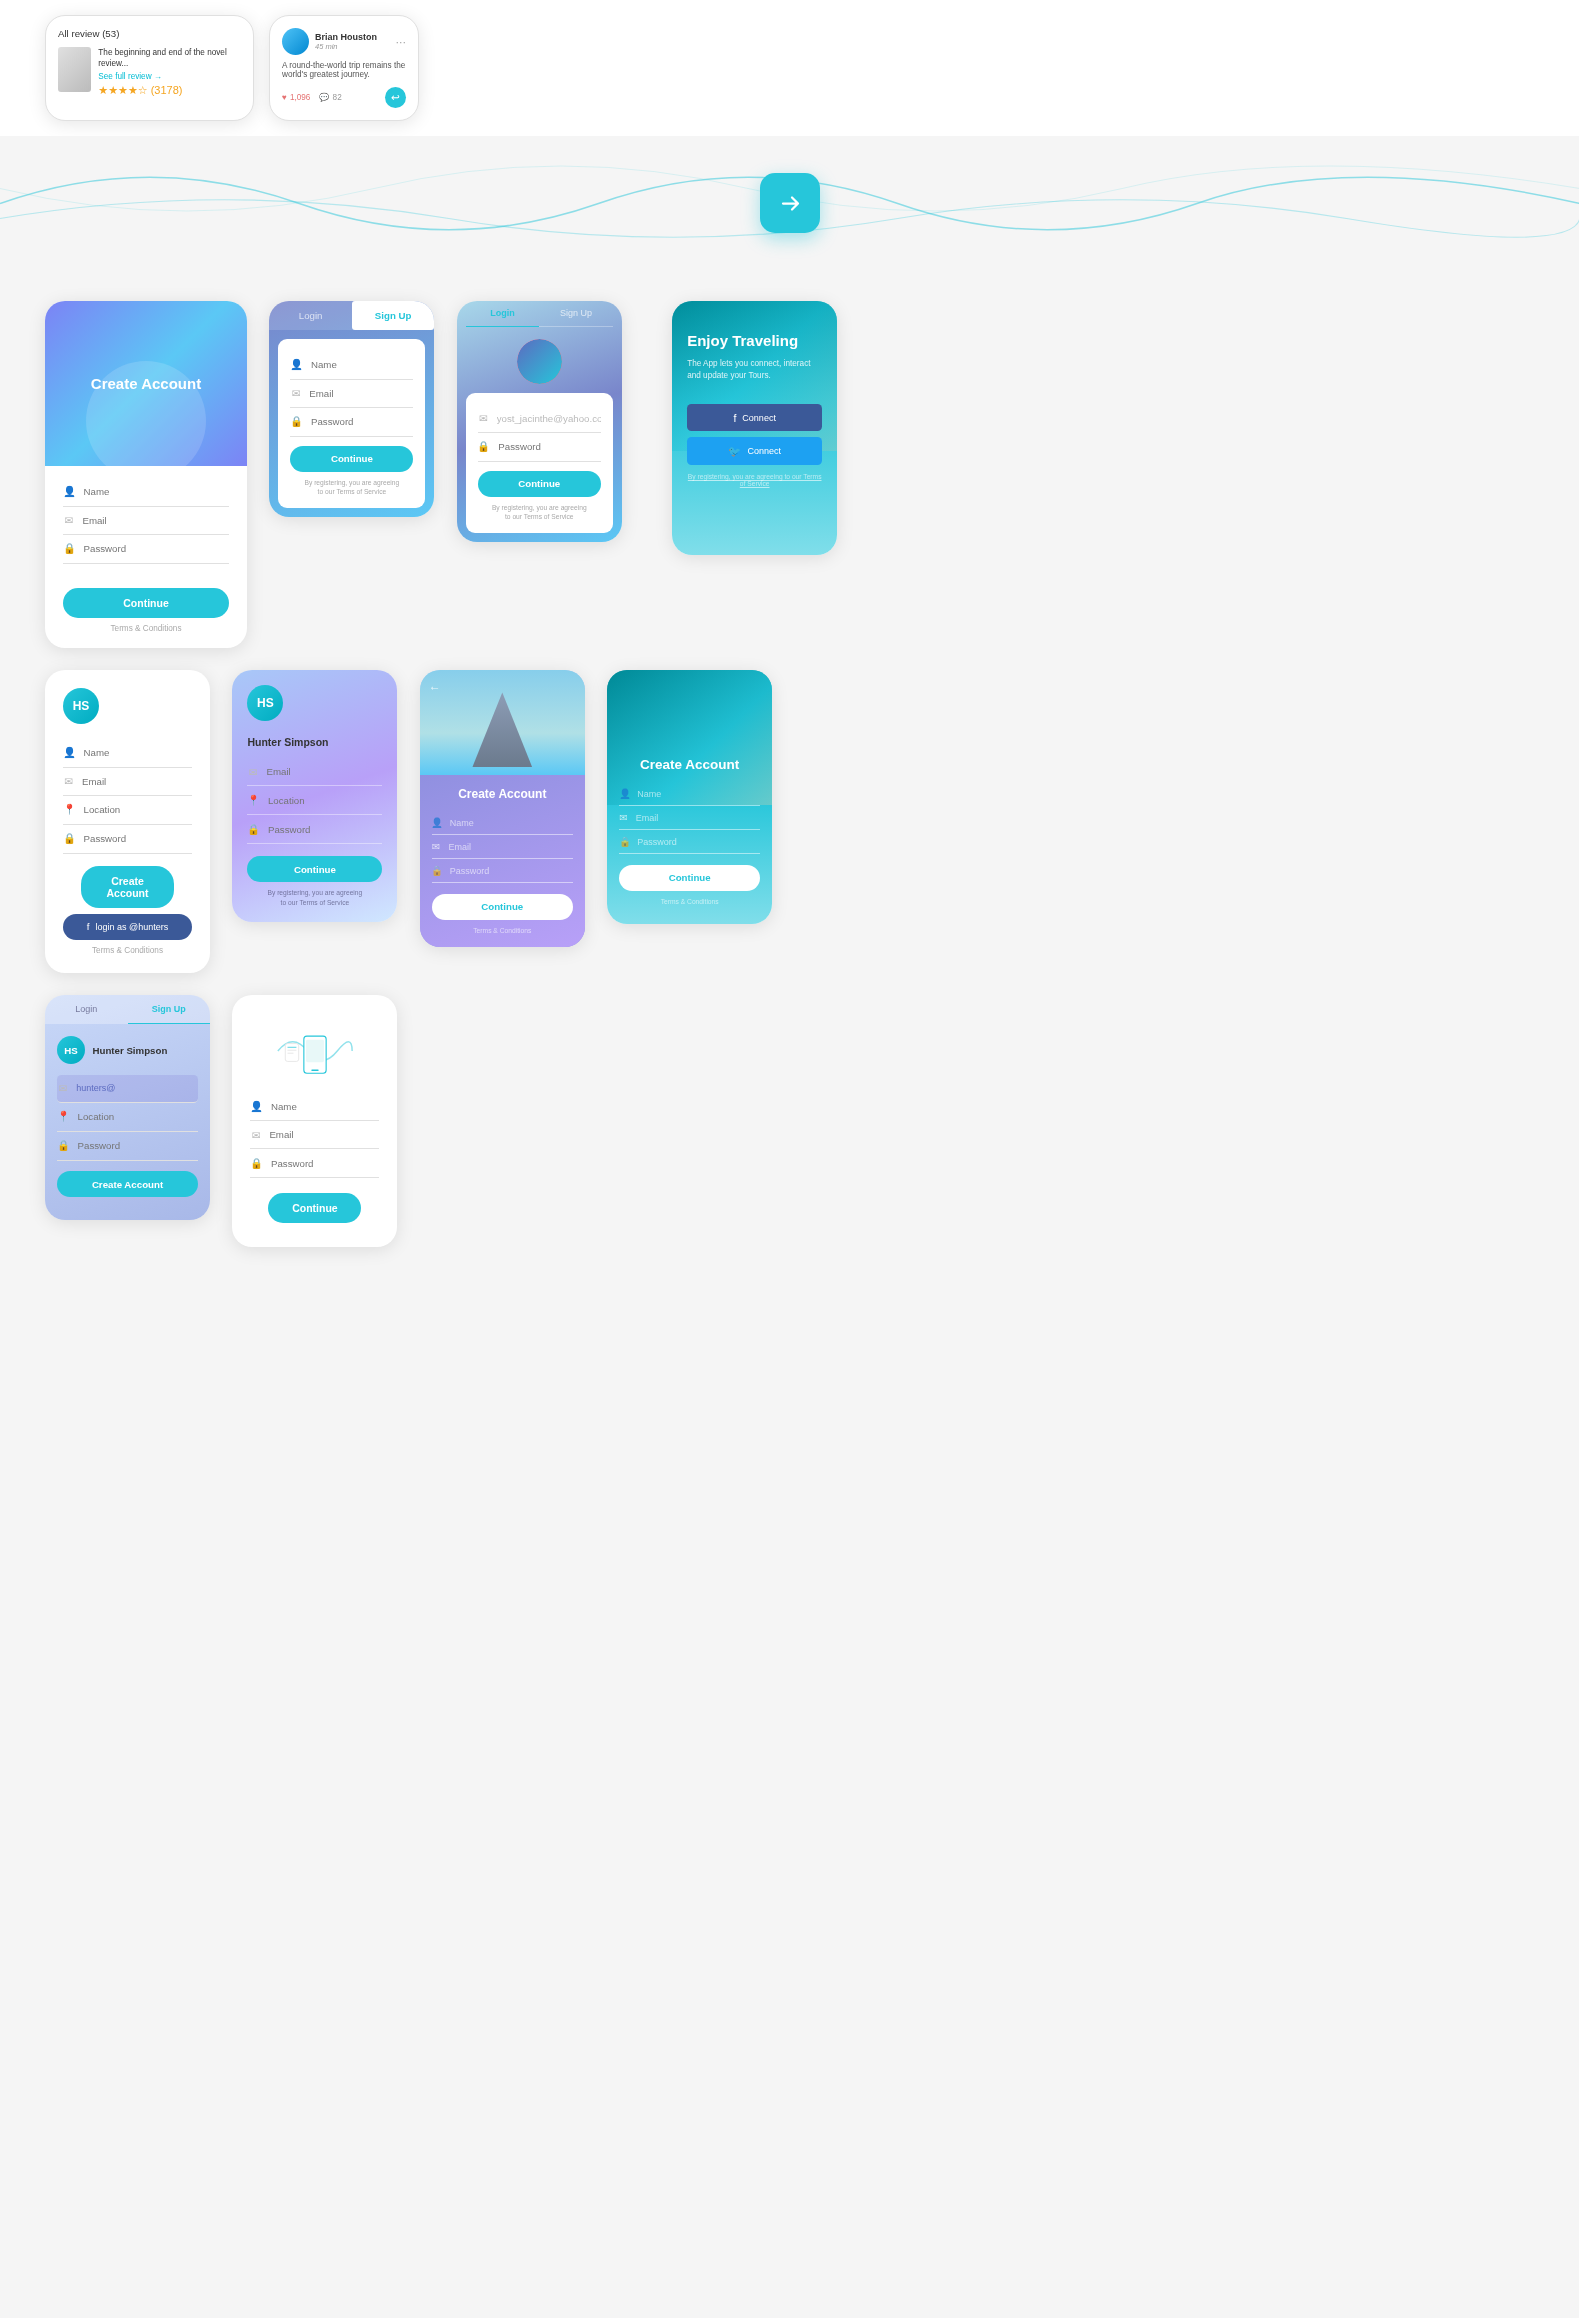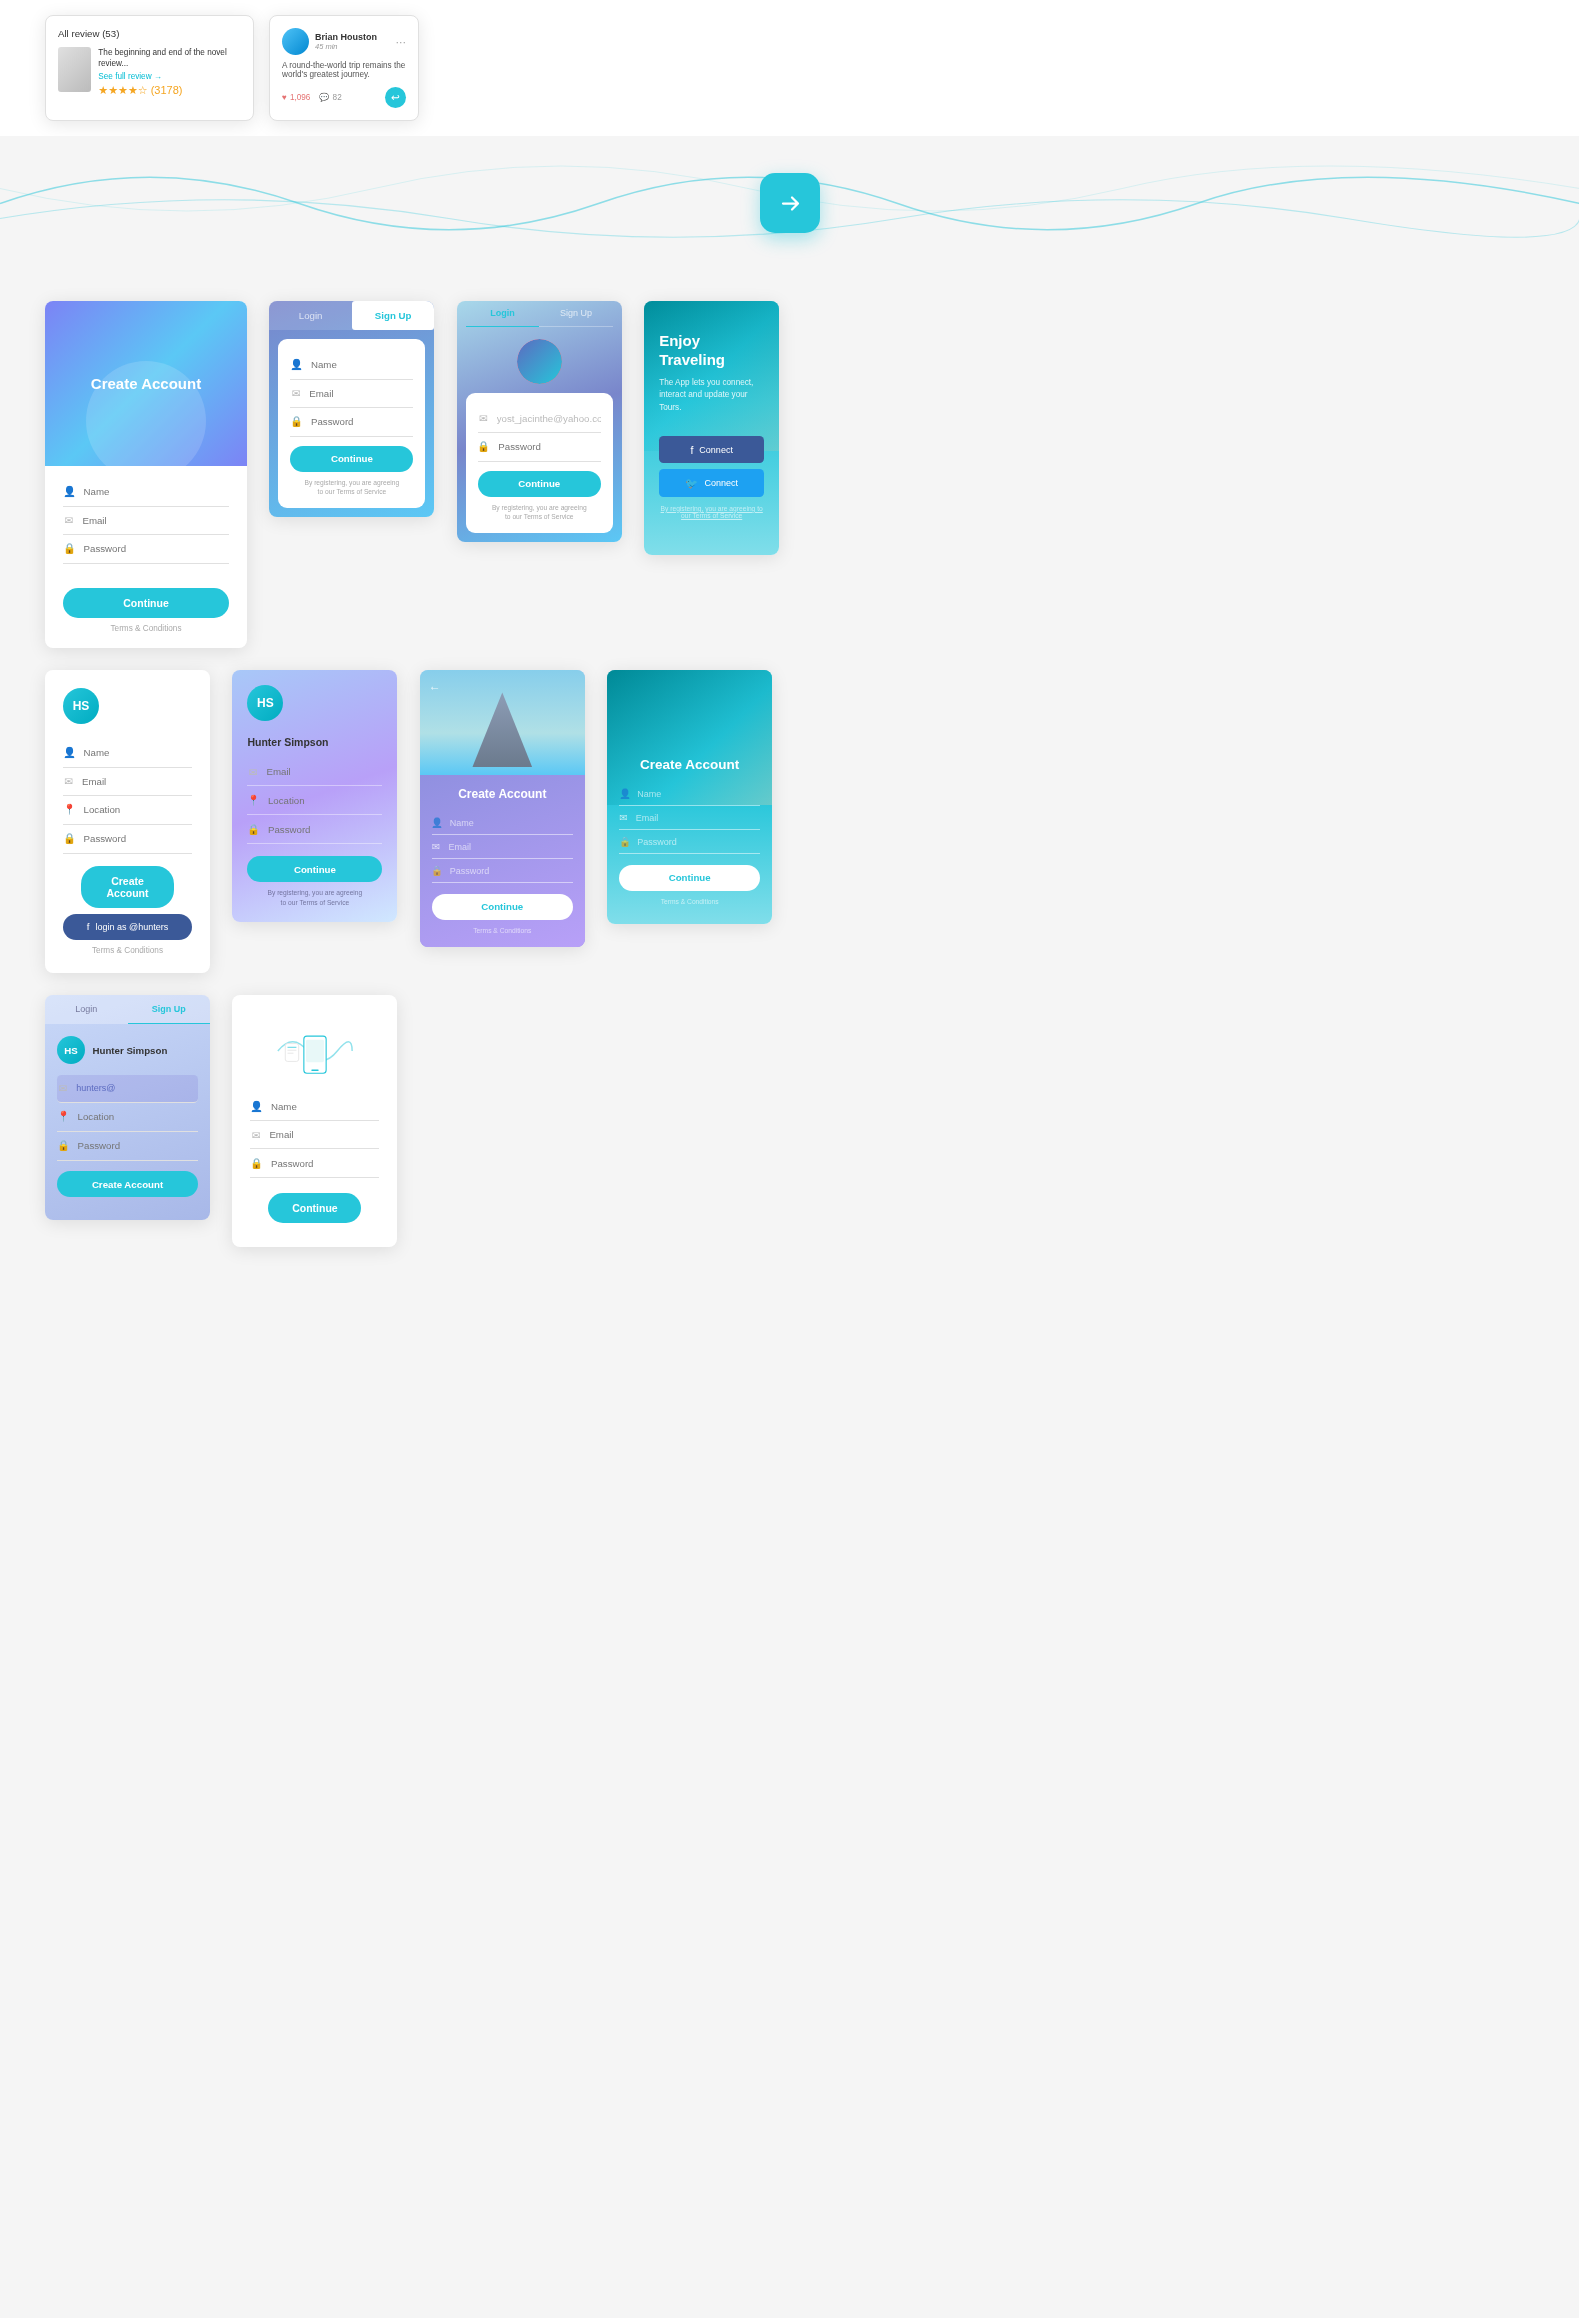--- a/index.html
+++ b/index.html
@@ -103,21 +103,21 @@
       gap: 22.4px;
     }
     .grid-row {
       display: flex;
       gap: 22.4px;
       align-items: flex-start;
     }
 
     
     .ui-card {
-      border-radius: 8px;
+      border-radius: 20px;
       overflow: hidden;
       box-shadow: 0 3px 18px rgba(0,0,0,0.10);
       background: #fff;
       flex-shrink: 0;
     }
 
     
     .card-create-1 {
       width: 202px;
       background: #fff;
@@ -276,23 +276,24 @@
       border-bottom: 1.5px solid #26c6da; cursor: pointer;
     }
     .login-tab.inactive {
       color: rgba(255,255,255,0.7);
       border-bottom: 0.7px solid rgba(255,255,255,0.3);
       font-weight: 400;
     }
 
     
     .card-travel {
-      width: 135px;
+      width: 165px;
       position: relative;
       overflow: hidden;
+      margin-left: 28px;
     }
     .card-travel .travel-bg {
       position: absolute;
       top: 0; left: 0; right: 0; bottom: 0;
       background: linear-gradient(180deg, #0097a7 0%, #26c6da 40%, #80deea 100%);
     }
     .card-travel .travel-content {
       position: relative;
       z-index: 2;
       padding: 30px 15px 15px;

